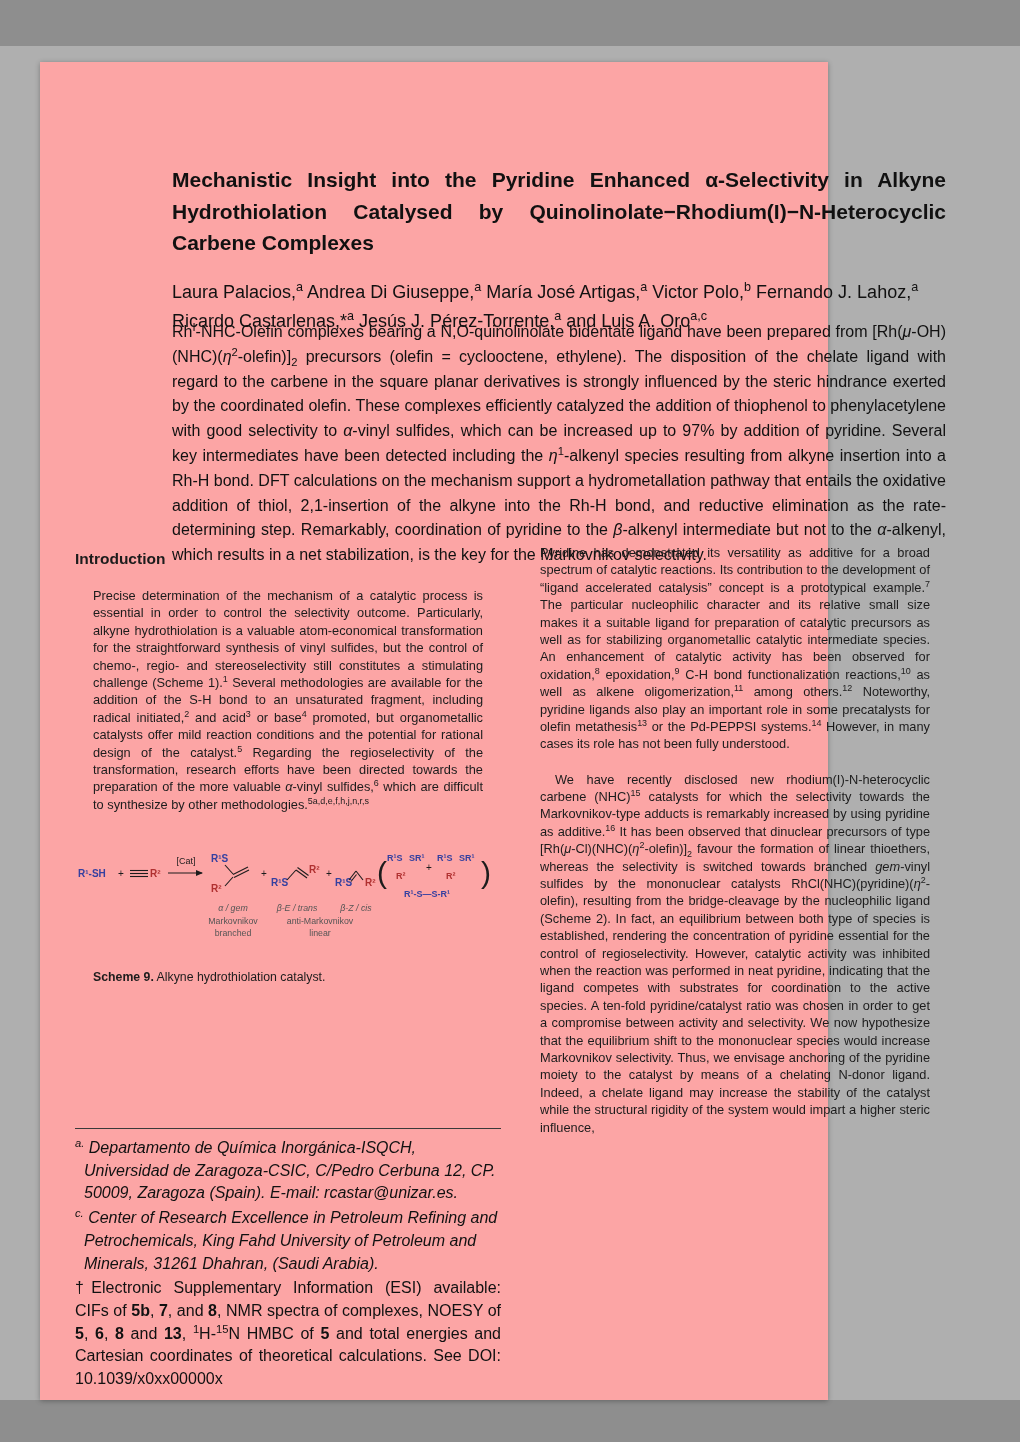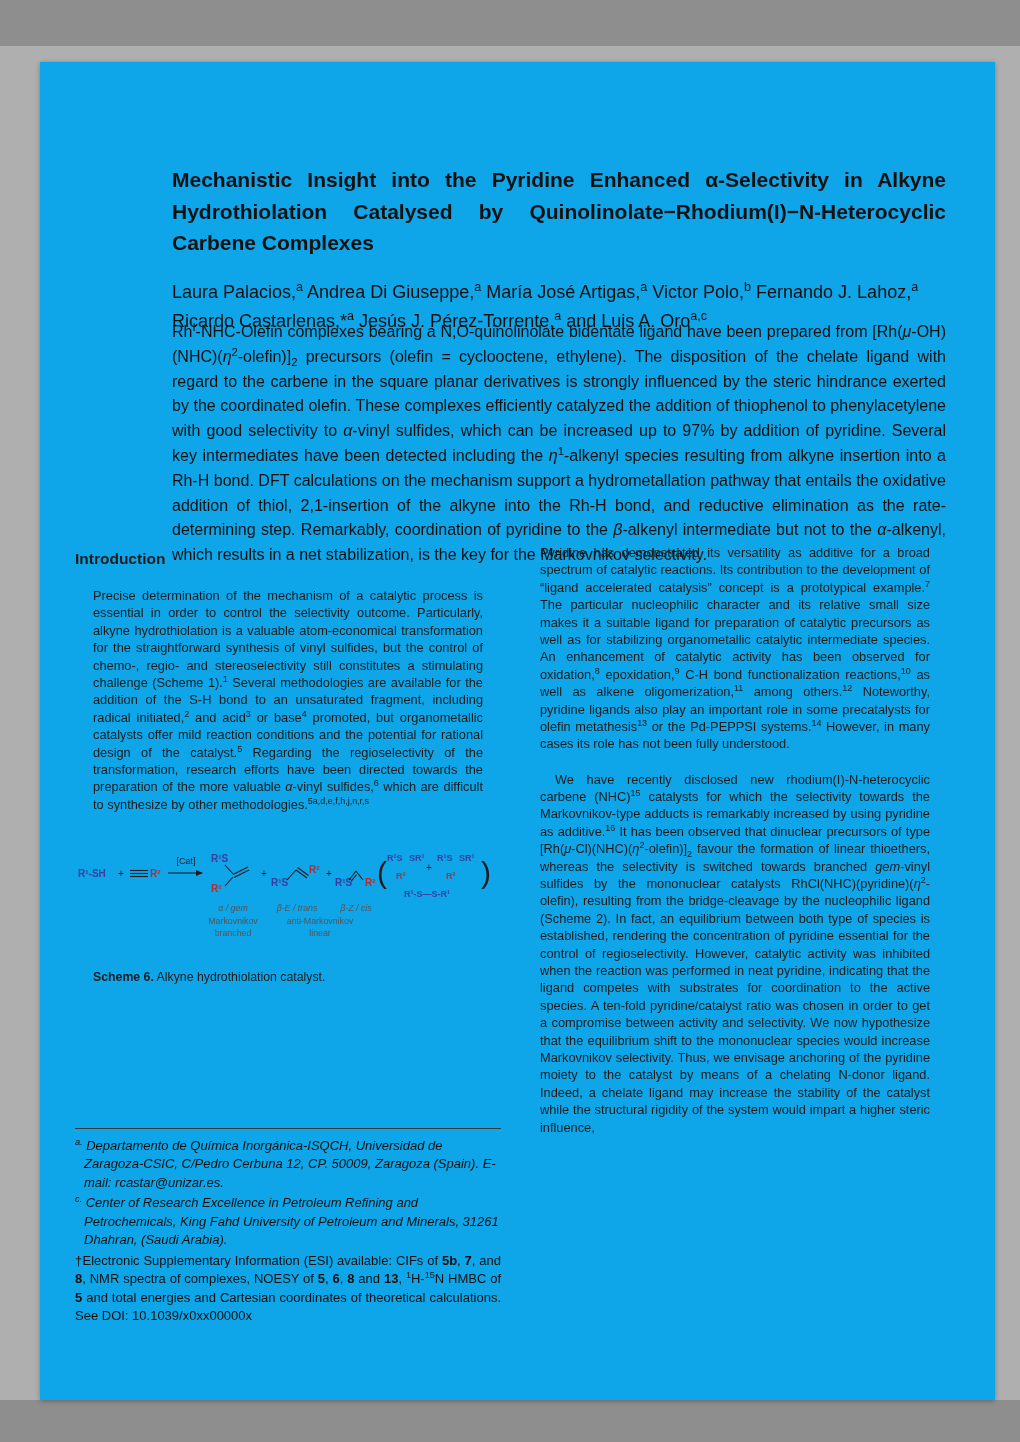--- a/index.html
+++ b/index.html
@@ -1,34 +1,34 @@
 <!DOCTYPE html>
 <html><head>
 <meta charset="utf-8">
 <style>
   *{box-sizing:border-box;margin:0;padding:0}
   html,body{width:1020px;height:1442px}
   body{background:#afafaf;font-family:"Liberation Sans",sans-serif;color:#1c1c1c;position:relative;overflow:hidden}
   .band-top{position:absolute;top:0;left:0;right:0;height:46px;background:#8e8e8e}
   .band-bottom{position:absolute;bottom:0;left:0;right:0;height:42px;background:#8e8e8e}
-  .page{position:absolute;left:40px;top:62px;width:955px;height:1338px;background:#0ea5e9;box-shadow:0 1px 5px rgba(0,0,0,.3)}
+  .page{position:absolute;left:40px;top:62px;width:788px;height:1338px;background:#fca5a5;box-shadow:0 1px 5px rgba(0,0,0,.3)}
   .title-block{position:absolute;left:132px;top:102px;width:774px}
   h1{font-size:21px;font-weight:bold;line-height:1.5;text-align:justify;color:#111}
   .authors{position:absolute;left:132px;top:216px;width:774px;font-size:18px;line-height:1.6;color:#111}
   .abstract{position:absolute;left:132px;top:258px;width:774px;font-size:16px;line-height:1.55;text-align:justify;color:#111}
   .col{position:absolute;width:426px;font-size:12.8px;line-height:1.36;text-align:justify}
   .col p{margin:18px}
   .col-left{left:35px;top:486px}
   .col-right{left:482px;top:464px}
   h2{font-size:15.5px;font-weight:bold;margin:0 0 12px 0;text-align:left}
   .indent{text-indent:15px}
   .scheme{margin:20px 0 0 0}
   .scheme svg{display:block;width:426px;height:auto}
   .caption{font-size:12.3px;margin-top:16px;text-align:left}
-  .footnotes{position:absolute;left:35px;top:1066px;width:426px;font-size:13px;line-height:1.42;color:#111}
+  .footnotes{position:absolute;left:35px;top:1066px;width:426px;font-size:16px;line-height:1.42;color:#111}
   .footnotes .rule{border-top:1.4px solid #3a3a3a;margin-bottom:8px}
   .affil{font-style:italic;padding-left:9px;text-indent:-9px;margin-bottom:2px}
   .affil sup{font-style:italic}
   .esi{margin-top:1px;text-align:justify}
   sup{font-size:.7em;vertical-align:super;line-height:0}
   sub{font-size:.7em;vertical-align:sub;line-height:0}
 </style>
 </head>
 <body>
 
@@ -112,21 +112,21 @@
           <g font-size="8.8" fill="#555">
             <text x="158" y="91" text-anchor="middle">Markovnikov</text>
             <text x="158" y="103" text-anchor="middle">branched</text>
             <text x="245" y="91" text-anchor="middle">anti-Markovnikov</text>
             <text x="245" y="103" text-anchor="middle">linear</text>
           </g>
         </g>
       </svg>
     </div>
 
-    <p class="caption"><b>Scheme 6.</b> <span>Alkyne hydrothiolation catalyst.</span></p>
+    <p class="caption"><b>Scheme 9.</b> <span>Alkyne hydrothiolation catalyst.</span></p>
   </div>
 
   <div class="col col-right">
     <p>Pyridine has demonstrated its versatility as additive for a broad spectrum of catalytic reactions. Its contribution to the development of “ligand accelerated catalysis” concept is a prototypical example.<sup>7</sup> The particular nucleophilic character and its relative small size makes it a suitable ligand for preparation of catalytic precursors as well as for stabilizing organometallic catalytic intermediate species. An enhancement of catalytic activity has been observed for oxidation,<sup>8</sup> epoxidation,<sup>9</sup> C-H bond functionalization reactions,<sup>10</sup> as well as alkene oligomerization,<sup>11</sup> among others.<sup>12</sup> Noteworthy, pyridine ligands also play an important role in some precatalysts for olefin metathesis<sup>13</sup> or the Pd-PEPPSI systems.<sup>14</sup> However, in many cases its role has not been fully understood.</p>
     <p class="indent">We have recently disclosed new rhodium(I)-N-heterocyclic carbene (NHC)<sup>15</sup> catalysts for which the selectivity towards the Markovnikov-type adducts is remarkably increased by using pyridine as additive.<sup>16</sup> It has been observed that dinuclear precursors of type [Rh(<i>μ</i>-Cl)(NHC)(<i>η</i><sup>2</sup>-olefin)]<sub>2</sub> favour the formation of linear thioethers, whereas the selectivity is switched towards branched <i>gem</i>-vinyl sulfides by the mononuclear catalysts RhCl(NHC)(pyridine)(<i>η</i><sup>2</sup>-olefin), resulting from the bridge-cleavage by the nucleophilic ligand (Scheme 2). In fact, an equilibrium between both type of species is established, rendering the concentration of pyridine essential for the control of regioselectivity. However, catalytic activity was inhibited when the reaction was performed in neat pyridine, indicating that the ligand competes with substrates for coordination to the active species. A ten-fold pyridine/catalyst ratio was chosen in order to get a compromise between activity and selectivity. We now hypothesize that the equilibrium shift to the mononuclear species would increase Markovnikov selectivity. Thus, we envisage anchoring of the pyridine moiety to the catalyst by means of a chelating N-donor ligand. Indeed, a chelate ligand may increase the stability of the catalyst while the structural rigidity of the system would impart a higher steric influence,</p>
   </div>
 
   <div class="footnotes">
     <div class="rule"></div>
     <p class="affil"><sup>a.</sup> <span>Departamento de Química Inorgánica-ISQCH, Universidad de Zaragoza-CSIC, C/Pedro Cerbuna 12, CP. 50009, Zaragoza (Spain). E-mail: rcastar@unizar.es.</span></p>

